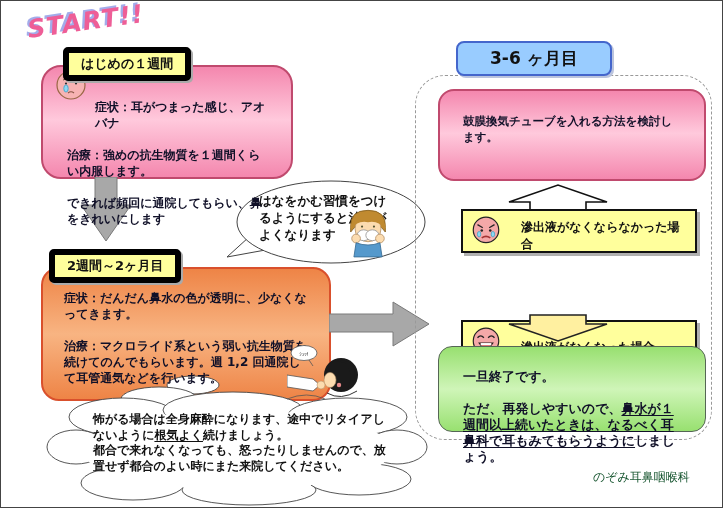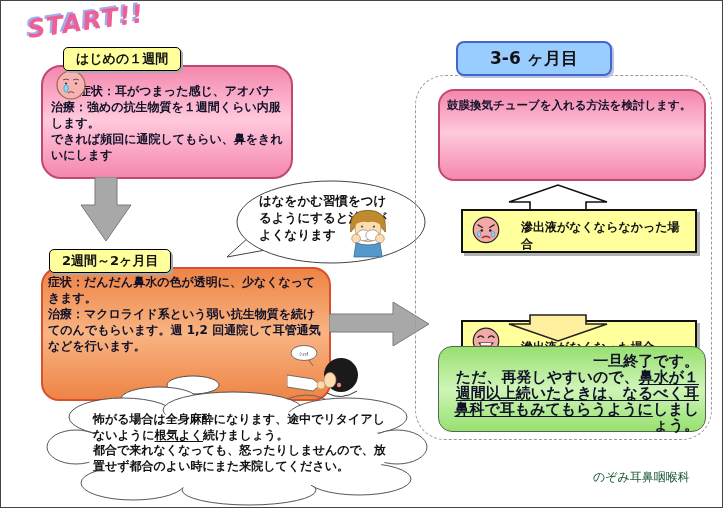--- a/index.html
+++ b/index.html
@@ -10,40 +10,40 @@
   }
   .abs{position:absolute;}
   
   .start{
     left:26px; top:6px; font-size:25px; font-weight:bold; font-style:italic;
     color:#EE5E97; text-shadow:-2px -2px 0 #A3ACEA; transform:rotate(-8deg);
     letter-spacing:1px;
   }
   
   .stage-label{
-    background:#FFFF9C; border:1px solid #000000; border-radius:5px;
+    background:#FFFF9C; border:6px solid #000000; border-radius:5px;
     padding:2px 12px; font-size:13px; font-weight:bold;
     box-shadow:2px 2px 0 #AAA; z-index:5; white-space:nowrap;
   }
   
   .box{box-sizing:border-box; border-radius:16px;}
   .pinkbox{
     background:linear-gradient(180deg,#F487AE 0%,#FFC9DC 48%,#F487AE 100%);
     border:2px solid #C04A6E;
   }
   .orangebox{
     background:linear-gradient(180deg,#EE8446 0%,#F8B482 50%,#EE8446 100%);
     border:2px solid #D9502C; border-radius:18px;
   }
   .greenbox{
     background:linear-gradient(180deg,#98E070 0%,#CFF5B8 50%,#98E070 100%);
     border:1.5px solid #556655; border-radius:14px;
   }
   .boxtext{font-size:12px; font-weight:bold; line-height:16px; color:#101028;}
-  .boxtext p{margin:0;}
+  .boxtext p{margin:16px;}
   .u{text-decoration:underline; text-underline-offset:2px;}
   
   .panel{
     left:414px; top:74px; width:295px; height:363px;
     border:1px dashed #999; border-radius:30px; background:transparent;
   }
   .blue-label{
     left:455px; top:40px; background:#99CCFF; border:2px solid #4466CC;
     border-radius:8px; padding:4px 32px; font-size:17px; font-weight:bold;
     box-shadow:2px 2px 0 #BBC4DD; z-index:6; white-space:nowrap;
@@ -215,20 +215,20 @@
     <span class="lbl">滲出液がなくなった場合</span>
   </div>
 
   <div class="abs" style="left:505px; top:312px;">
     <svg width="106" height="30" viewBox="0 0 106 30">
       <polygon points="24,2 24,11 3,11 52,28 101,11 80,11 80,2" fill="#FFF0A0" stroke="#222" stroke-width="1.6"></polygon>
     </svg>
   </div>
 
   <div class="abs box greenbox" style="left:437px; top:345px; width:268px; height:86px;"></div>
-  <div class="abs boxtext" style="left:446px; top:352px; width:252px; font-size:15px; line-height:16px; z-index:3;text-align:right;">
+  <div class="abs boxtext" style="left:446px; top:352px; width:252px; font-size:13px; line-height:16px; z-index:3;">
     <p>一旦終了です。</p>
     <p><span>ただ、再発しやすいので、</span><span class="u">鼻水が１週間以上続いたときは、なるべく耳鼻科で耳もみてもらうように</span><span>しましょう。</span></p>
   </div>
 
   <div class="abs clinic" style="left:592px; top:468px;">のぞみ耳鼻咽喉科</div>
 
 </div>
 
 </body></html>

